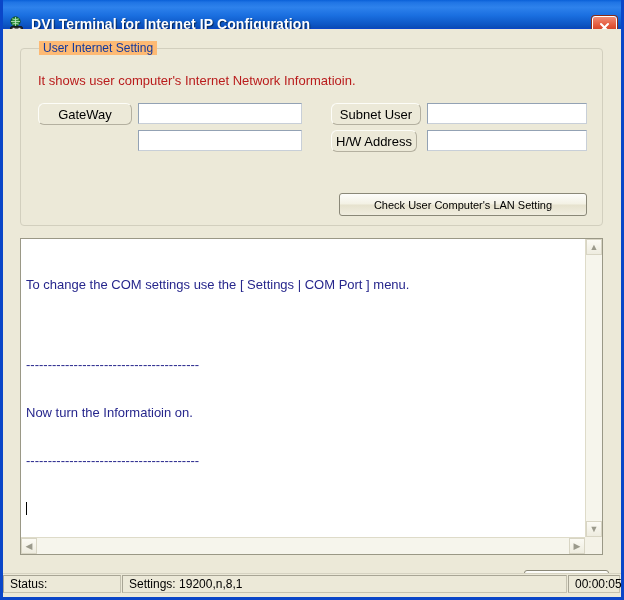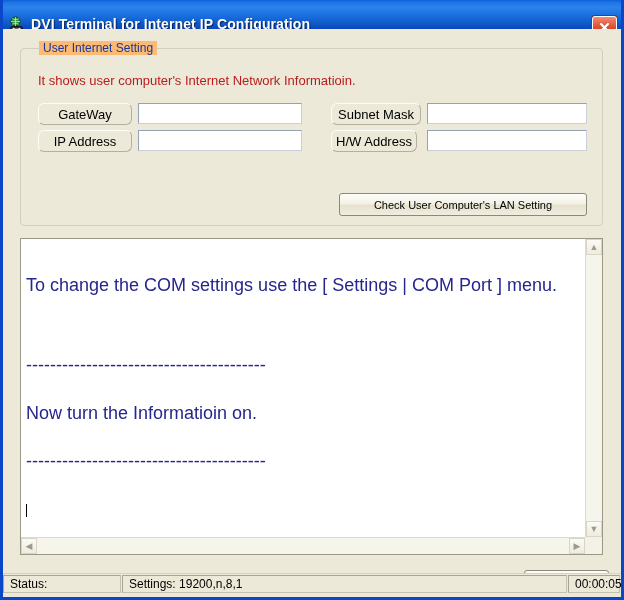--- a/index.html
+++ b/index.html
@@ -158,21 +158,21 @@
     background: #ffffff;
   }
   .terminal-text {
     position: absolute;
     left: 0; top: 0;
     right: 17px; bottom: 17px;
     padding: 6px 4px 0 5px;
     box-sizing: border-box;
     background: #ffffff;
     font-family: "Liberation Sans", sans-serif;
-    font-size: 18px;
+    font-size: 13px;
     line-height: 16px;
     color: #26268c;
     overflow: hidden;
     white-space: pre;
   }
   .term-line { white-space: pre; }
   .term-caret {
     display: inline-block;
     width: 1px;
     height: 13px;
@@ -291,24 +291,23 @@
 
   <div class="client">
 
     <div class="groupbox">
       <div class="groupbox-legend">User Internet Setting</div>
       <div class="gb-desc">It shows user computer's Internet Network Informatioin.</div>
 
       <div class="flabel" style="left:17px; top:54px; width:94px;">GateWay</div>
       <input class="finput" style="left: 117px; top: 54px; width: 164px;" readonly="" value="">
 
-      <div class="flabel" style="left:17px; top:81px; width:94px;">IP Address</div>
       <input class="finput" style="left: 117px; top: 81px; width: 164px;" readonly="" value="">
 
-      <div class="flabel" style="left:310px; top:54px; width:90px;">Subnet Mask</div>
+      <div class="flabel" style="left:310px; top:54px; width:90px;">Subnet User</div>
       <input class="finput" style="left: 406px; top: 54px; width: 160px;" readonly="" value="">
 
       <div class="flabel" style="left:310px; top:81px; width:86px;">H/W Address</div>
       <input class="finput" style="left: 406px; top: 81px; width: 160px;" readonly="" value="">
 
       <div class="lan-btn">Check User Computer's LAN Setting</div>
     </div>
 
     <div class="terminal-wrap">
       <div class="terminal-text">

